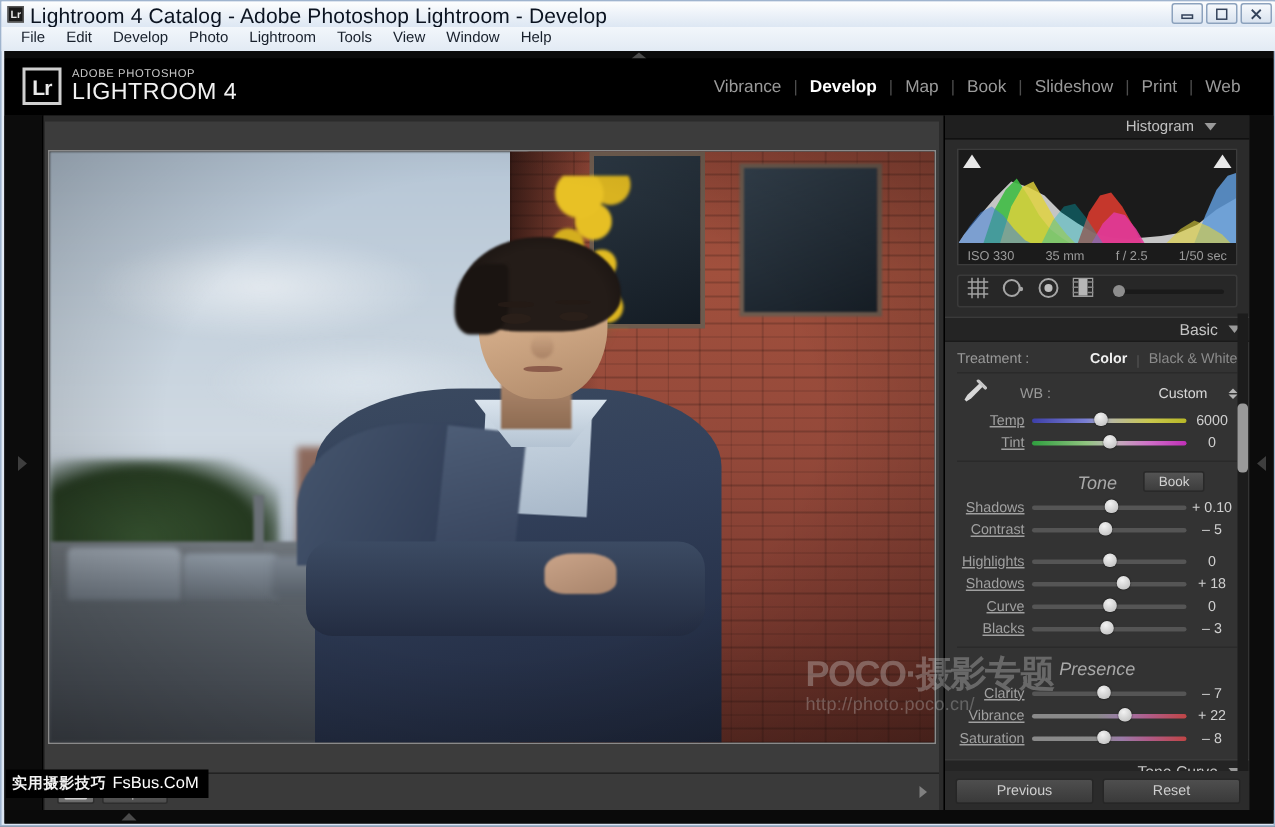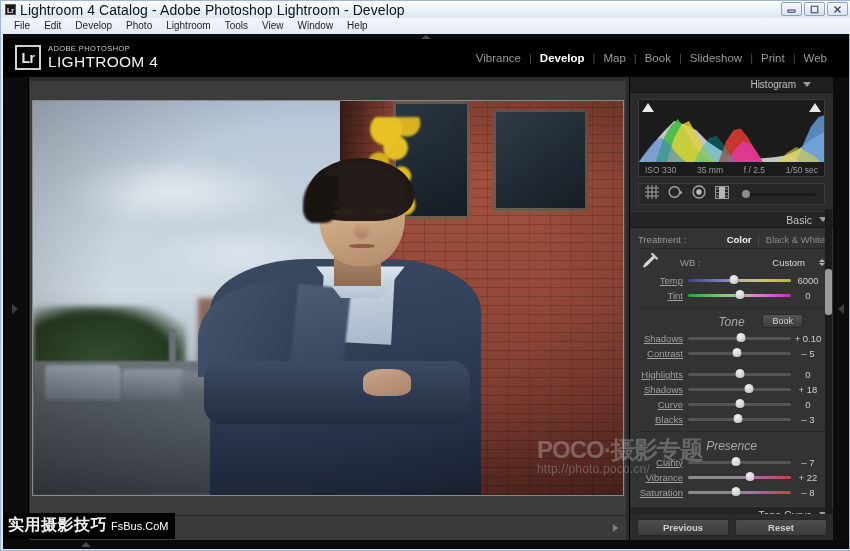--- a/index.html
+++ b/index.html
@@ -456,21 +456,21 @@
   
   .pr-row {
     position: absolute; left: 0; bottom: 0; width: 204px; height: 26px;
     background: #2b2b2b; display: flex; align-items: center;
     padding: 0 7px; gap: 6px;
   }
   .pr-btn {
     flex: 1; height: 17px; font-size: 9.5px; color: #cfcfcf;
     background: linear-gradient(180deg,#4e4e4e,#3a3a3a);
     border: 1px solid #262626; border-radius: 2px;
-    display: flex; align-items: center; justify-content: center; font-weight: bold;
+    display: flex; align-items: center; justify-content: center;
   }
   
   .rp-scroll {
     position: absolute; right: 1px; top: 132px; width: 7px; height: 331px;
     background: #1c1c1c;
   }
   .rp-thumb {
     position: absolute; left: 0; top: 60px; width: 7px; height: 46px;
     background: #9a9a9a; border-radius: 3px;
   }
@@ -495,21 +495,21 @@
   }
   .wm-poco-url {
     font-size: 12px; color: rgba(205,205,205,.32); line-height: 14px;
     letter-spacing: .2px;
   }
   .wm-bottom {
     position: absolute; left: 3px; top: 512px;
     background: #000; padding: 2px 7px 3px 4px;
     display: flex; align-items: baseline; gap: 4px;
   }
-  .wm-bottom .cn { font-size: 16px; color: #f2f2f2; font-weight: bold; letter-spacing: .5px; }
+  .wm-bottom .cn { font-size: 10px; color: #f2f2f2; font-weight: bold; letter-spacing: .5px; }
   .wm-bottom .en { font-size: 11px; color: #ffffff; }
 </style>
 </head>
 <body>
 
 <div class="app-window">
 
   <div class="titlebar">
     <div class="title-icon">Lr</div>
     <div class="title-text">Lightroom 4 Catalog - Adobe Photoshop Lightroom - Develop</div>

